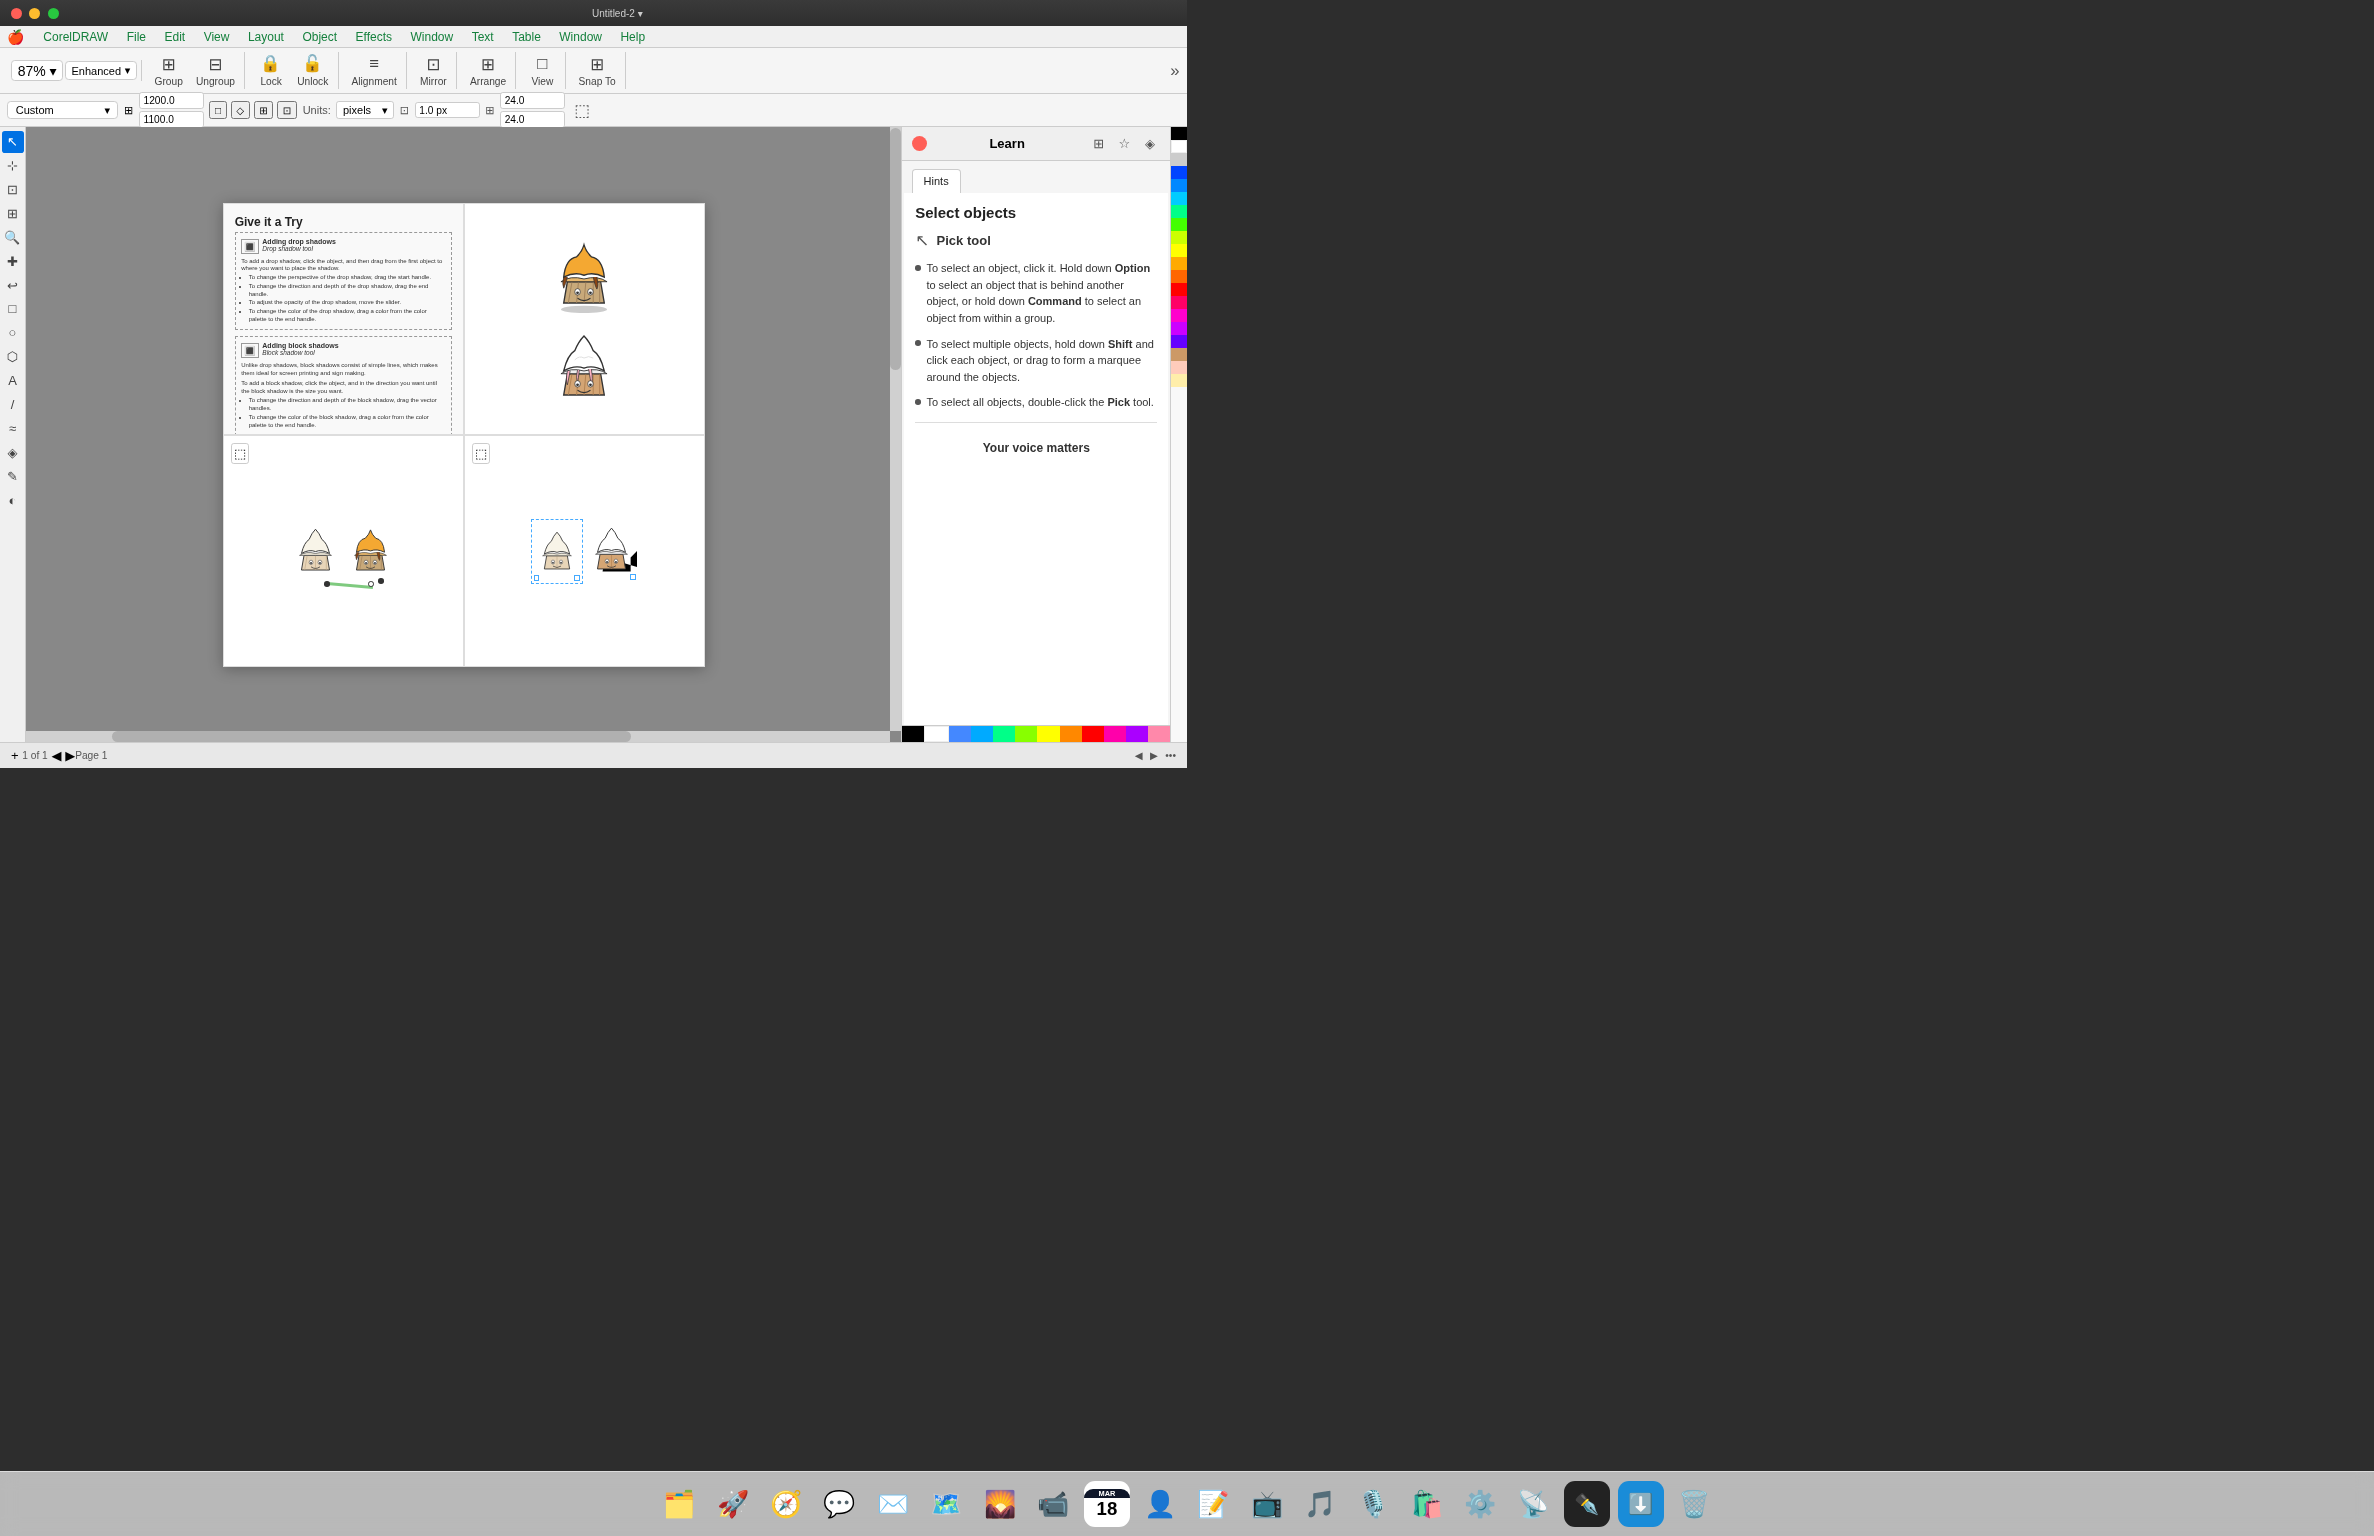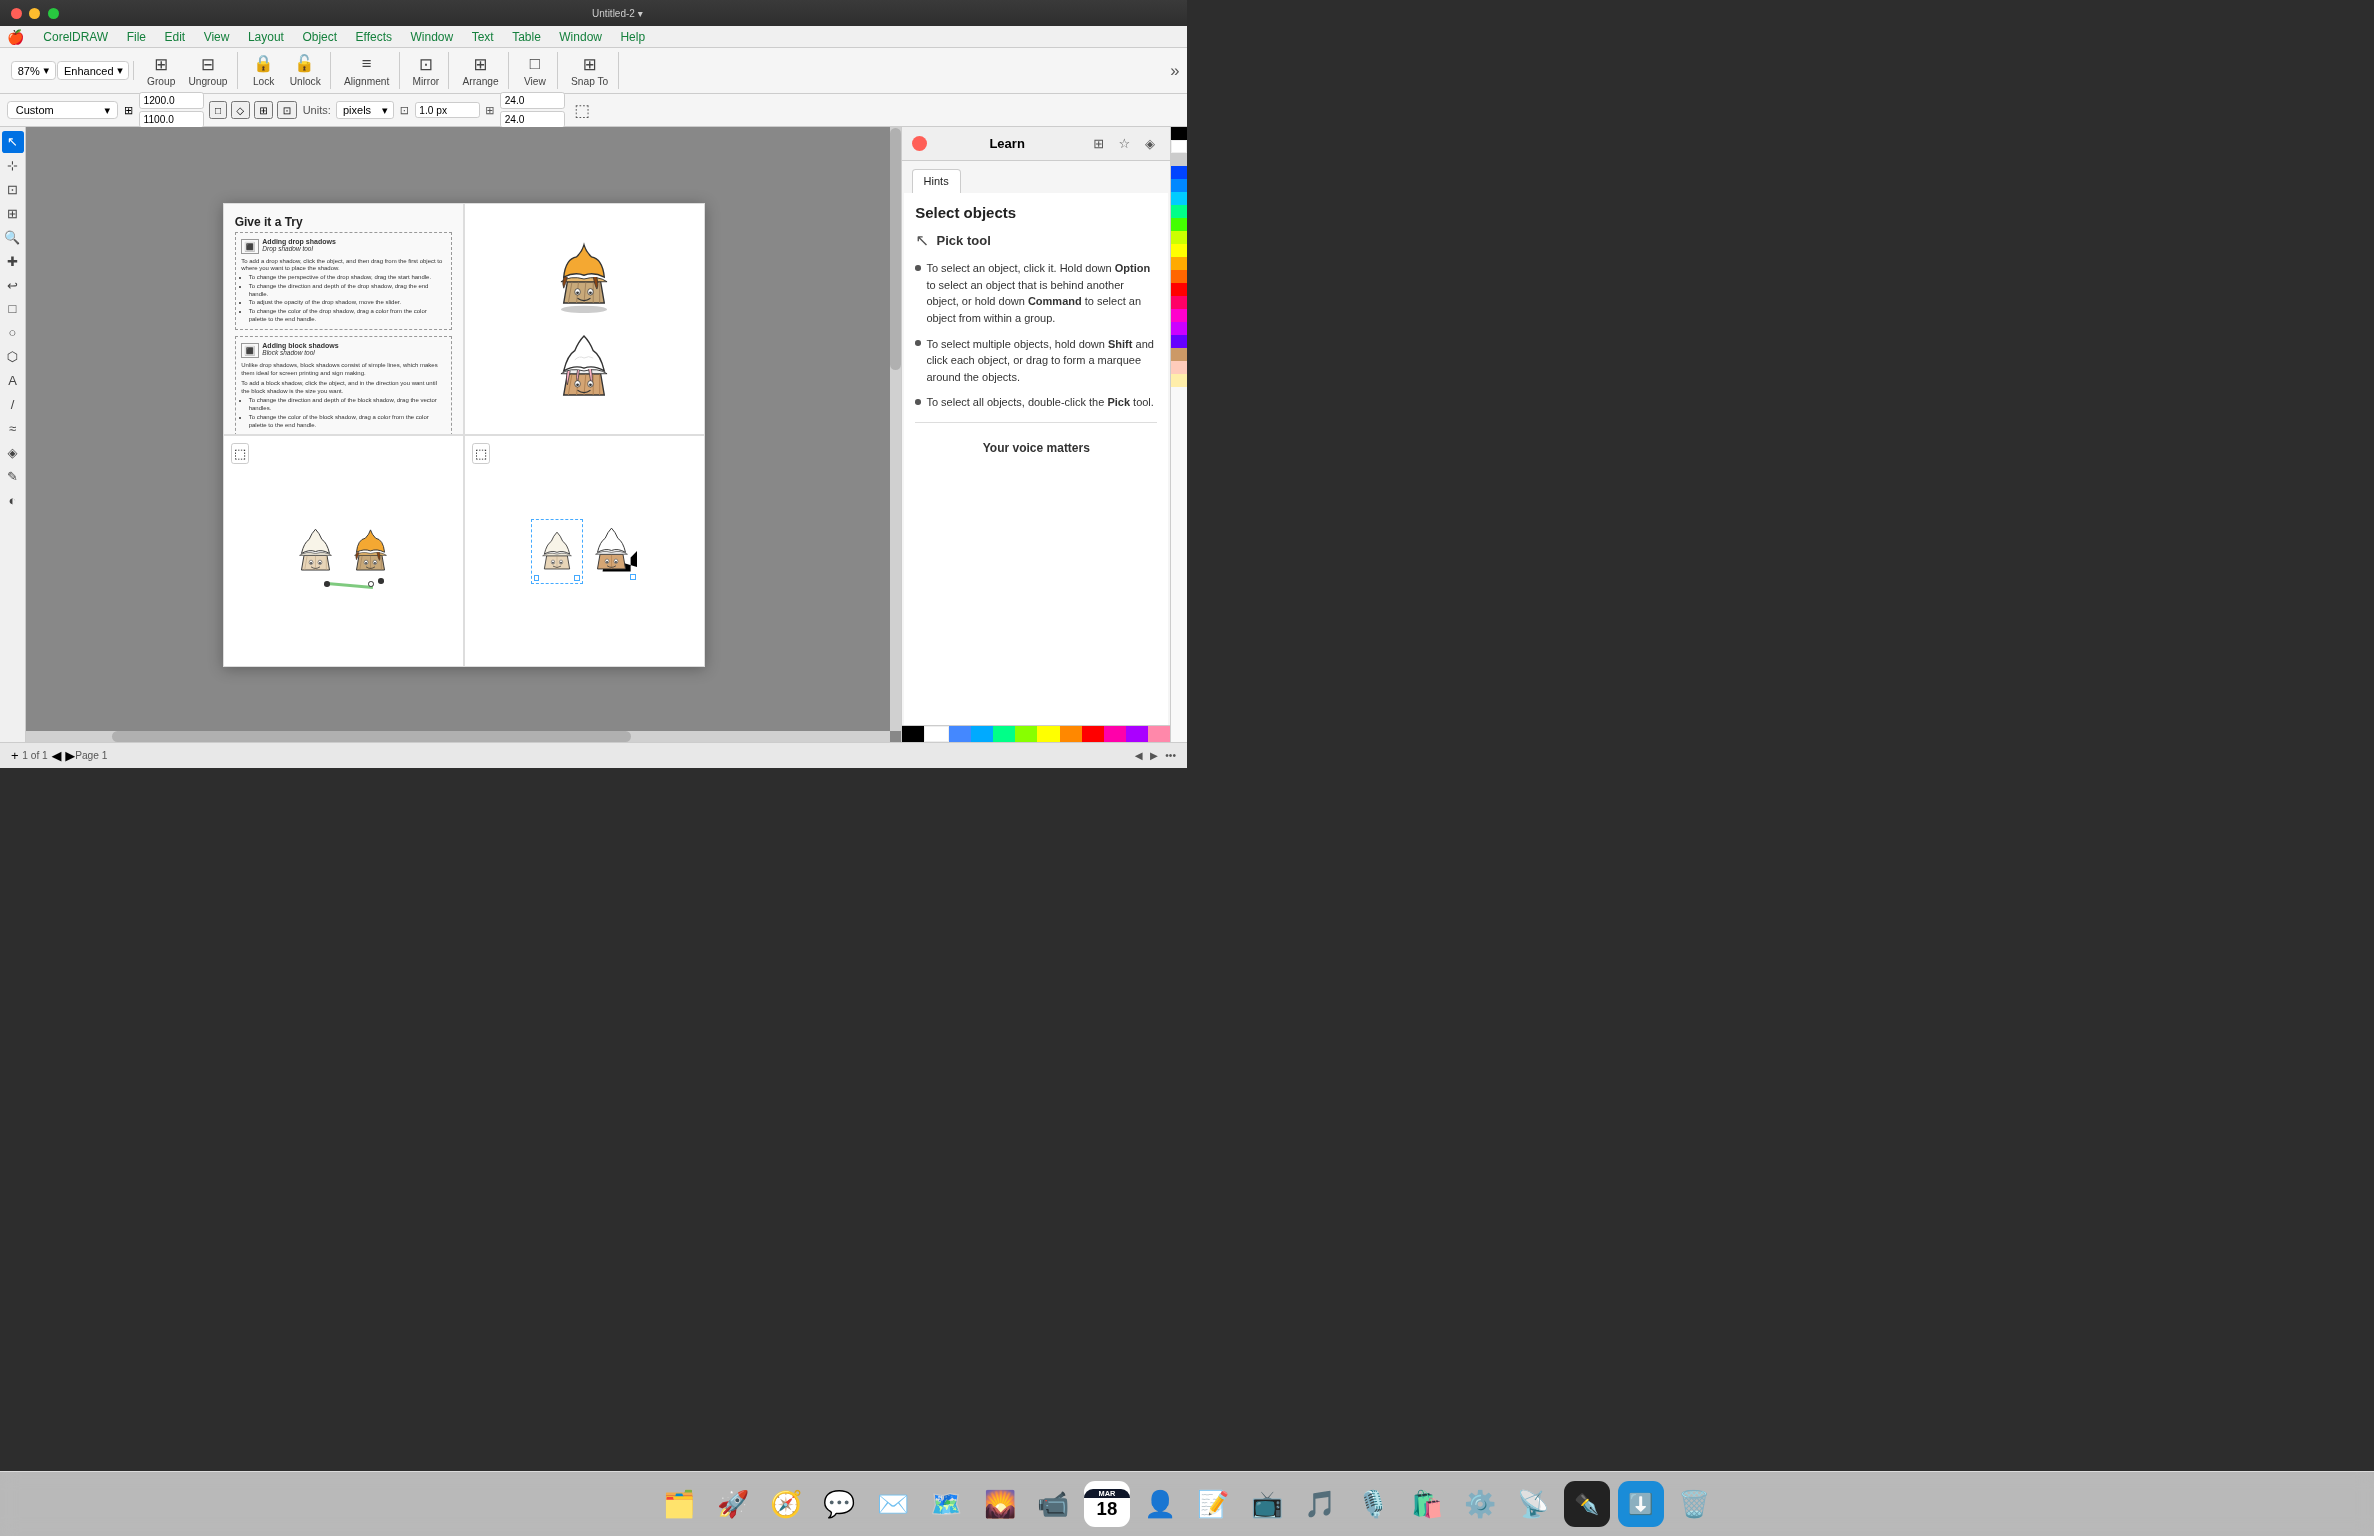--- a/index.html
+++ b/index.html
@@ -80,21 +80,21 @@
     }
     .toolbar-btn .icon { font-size: 16.7px; margin-bottom: 1.9px; }
     
     .zoom-selector {
       display: flex;
       align-items: center;
       background: white;
       border: 0.9px solid #ccc;
       border-radius: 3.7px;
       padding: 1.9px 5.6px;
-      font-size: 11px;
+      font-size: 14px;
       cursor: pointer;
     }
     .view-mode-selector {
       display: flex;
       align-items: center;
       background: white;
       border: 0.9px solid #ccc;
       border-radius: 3.7px;
       padding: 1.9px 5.6px;
       font-size: 11px;

